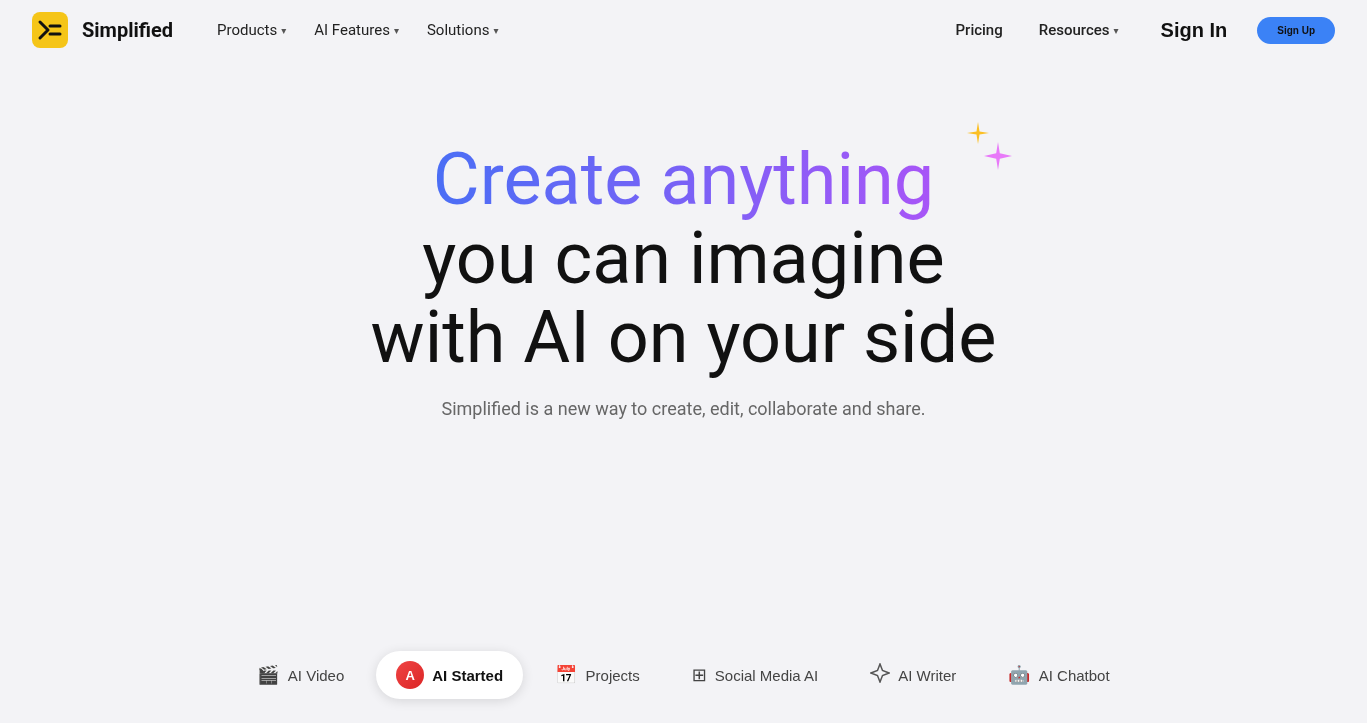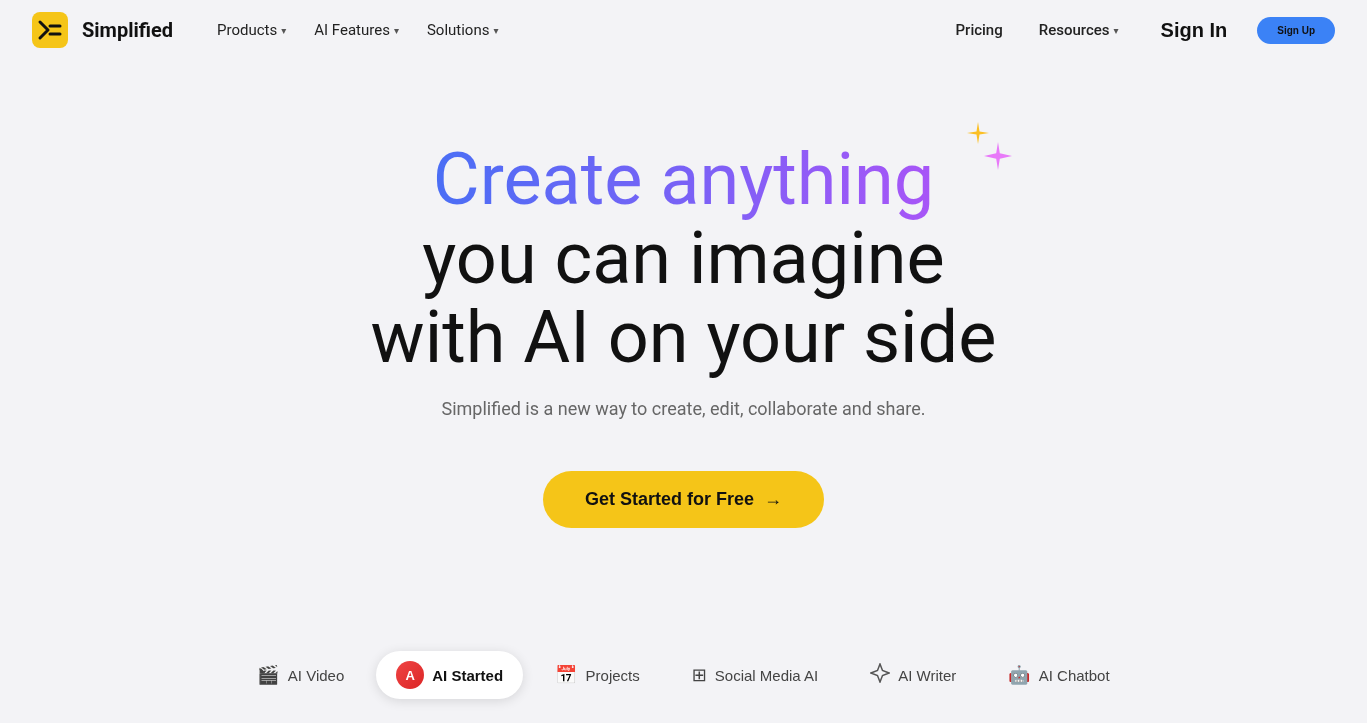--- a/index.html
+++ b/index.html
@@ -105,21 +105,21 @@
     .gradient-text {
       background: linear-gradient(90deg, #4a6ef5, #a855f7);
       -webkit-background-clip: text;
       -webkit-text-fill-color: transparent;
       background-clip: text;
     }
     .hero-subtitle {
       font-size: 18px;
       color: #666;
       margin-top: 20px;
-      margin-bottom: 52px;
+      margin-bottom: 30px;
       font-weight: 400;
     }
     .btn-cta {
       display: inline-flex;
       align-items: center;
       gap: 10px;
       padding: 18px 42px;
       font-size: 18px;
       font-weight: 700;
       color: #111;
@@ -254,24 +254,20 @@
       </span>
     </div>
     <br>
     <span>you can imagine</span>
     <br>
     <span>with AI on your side</span>
   </div>
 
   <p class="hero-subtitle">Simplified is a new way to create, edit, collaborate and share.</p>
 
-  <button class="btn-cta">
-    <span>Get Started for Free</span>
-    <span class="arrow-icon">→</span>
-  </button>
 </section>
 
 <div class="bottom-tabs">
   <button class="tab-item">
     <span class="tab-icon">🎬</span>
     <span>AI Video</span>
   </button>
   <button class="tab-item active">
     <span class="tab-icon-design">A</span>
     <span>AI Started</span>

